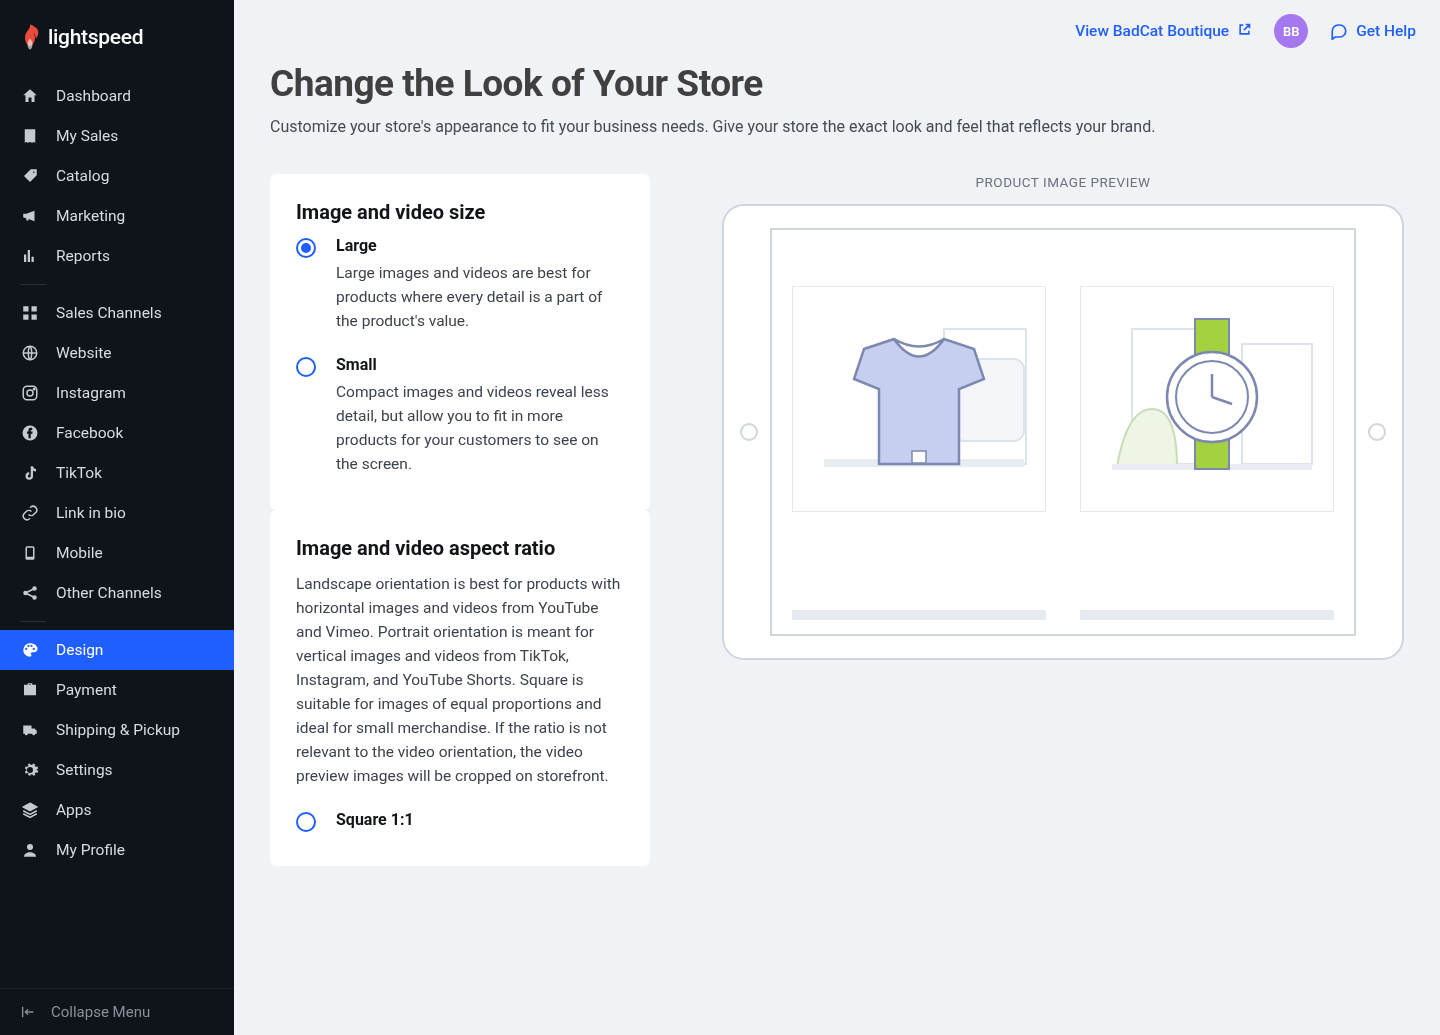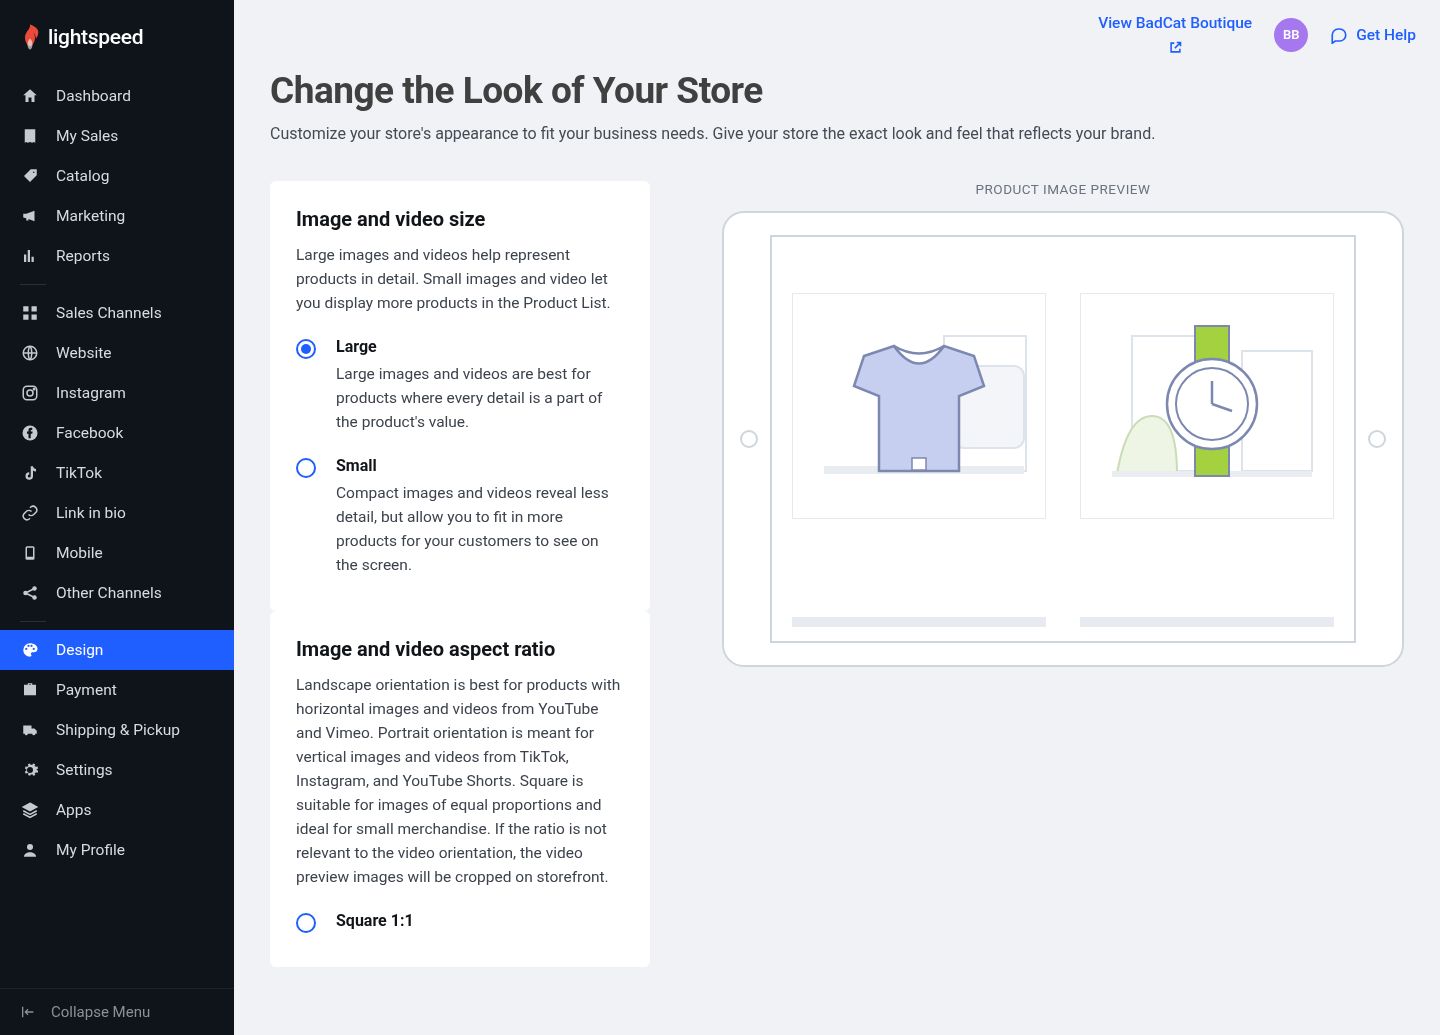--- a/index.html
+++ b/index.html
@@ -79,24 +79,22 @@
   justify-content: flex-end;
   align-items: center;
   gap: 22px;
   padding: 14px 24px 0 24px;
 }
 .view-store {
   color: #1f5eff;
   font-size: 15.5px;
   font-weight: 500;
   display: flex;
-  align-items: center;
   gap: 8px;
   cursor: pointer;
-  flex-direction: column;
 }
 .avatar {
   width: 34px; height: 34px;
   border-radius: 50%;
   background: #a678f0;
   color: #fff;
   font-size: 13px;
   font-weight: 600;
   display:flex; align-items:center; justify-content:center;
 }
@@ -429,21 +427,20 @@
 
   <div class="content">
     <h1 class="page-title">Change the Look of Your Store</h1>
     <p class="page-subtitle">Customize your store's appearance to fit your business needs. Give your store the exact look and feel that reflects your brand.</p>
 
     <div class="columns">
       <div class="left-col">
 
         <div class="card">
           <h2 class="card-title">Image and video size</h2>
-          <p class="card-desc">Large images and videos help represent products in detail. Small images and video let you display more products in the Product List.</p>
 
           <div class="radio-row">
             <div class="radio-outer selected"></div>
             <div>
               <div class="radio-label">Large</div>
               <div class="radio-sub">Large images and videos are best for products where every detail is a part of the product's value.</div>
             </div>
           </div>
           <div class="radio-row">
             <div class="radio-outer"></div>

